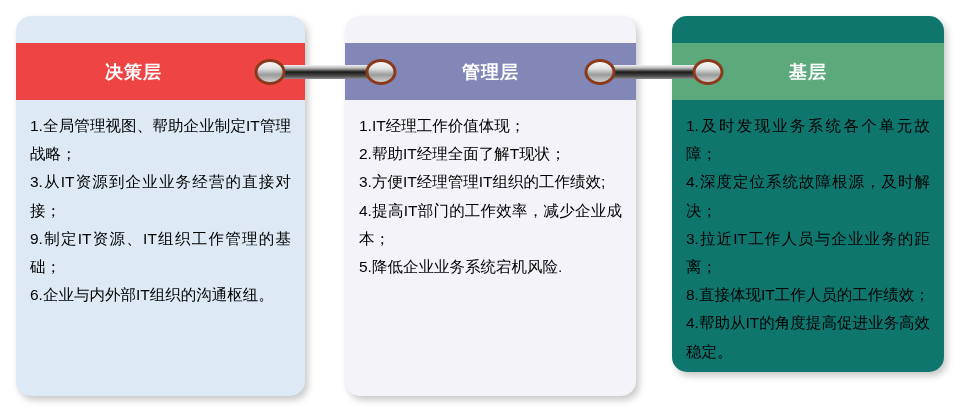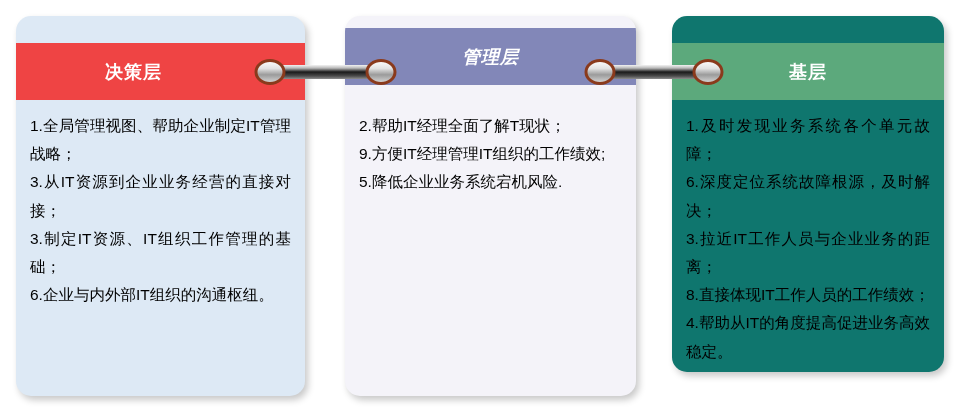--- a/index.html
+++ b/index.html
@@ -53,21 +53,21 @@
   }
 
   
   #card-decision{ left:16px; top:16px; width:289px; height:380px; background:#dde9f5; }
   #card-decision .card-head{ top:27px; background:#ef4444; }
   #card-decision .card-body{ top:84px; }
   #card-decision .card-title{ padding-right:54px; }
 
   
   #card-management{ left:345px; top:16px; width:291px; height:380px; background:#f4f3f9; }
-  #card-management .card-head{ top:12px; background:#8287b8;font-style:italic; }
+  #card-management .card-head{ top:27px; background:#8287b8; }
   #card-management .card-body{ top:84px; }
 
   
   #card-base{ left:672px; top:16px; width:272px; height:356px; background:#0f766e; }
   #card-base .card-head{ top:27px; background:#5ca97c; }
   #card-base .card-body{ top:84px; }
 
   
   .connector{ position:absolute; height:30px; }
   #connector-1{ left:253px; top:57px; width:145px; }
@@ -78,43 +78,45 @@
 
 <div id="stage">
 
   <div class="card" id="card-decision">
     <div class="card-head">
       <span class="card-title">决策层</span>
     </div>
     <div class="card-body">
       <p>1.全局管理视图、帮助企业制定IT管理战略；</p>
       <p>3.从IT资源到企业业务经营的直接对接；</p>
-      <p>3.制定IT资源、IT组织工作管理的基础；</p>
+      <p>9.制定IT资源、IT组织工作管理的基础；</p>
       <p>6.企业与内外部IT组织的沟通枢纽。</p>
     </div>
   </div>
 
   <div class="card" id="card-management">
     <div class="card-head">
       <span class="card-title">管理层</span>
     </div>
     <div class="card-body">
+      <p>1.IT经理工作价值体现；</p>
       <p>2.帮助IT经理全面了解T现状；</p>
-      <p>9.方便IT经理管理IT组织的工作绩效;</p>
+      <p>3.方便IT经理管理IT组织的工作绩效;</p>
+      <p>4.提高IT部门的工作效率，减少企业成本；</p>
       <p>5.降低企业业务系统宕机风险.</p>
     </div>
   </div>
 
   <div class="card" id="card-base">
     <div class="card-head">
       <span class="card-title">基层</span>
     </div>
     <div class="card-body">
       <p>1.及时发现业务系统各个单元故障；</p>
-      <p>6.深度定位系统故障根源，及时解决；</p>
+      <p>4.深度定位系统故障根源，及时解决；</p>
       <p>3.拉近IT工作人员与企业业务的距离；</p>
       <p>8.直接体现IT工作人员的工作绩效；</p>
       <p>4.帮助从IT的角度提高促进业务高效稳定。</p>
     </div>
   </div>
 
   <svg class="connector" id="connector-1" viewBox="0 0 145 30" preserveAspectRatio="none">
     <defs>
       <linearGradient id="barGrad1" x1="0" y1="0" x2="0" y2="1">
         <stop offset="0%" stop-color="#f2f2f2"></stop>

